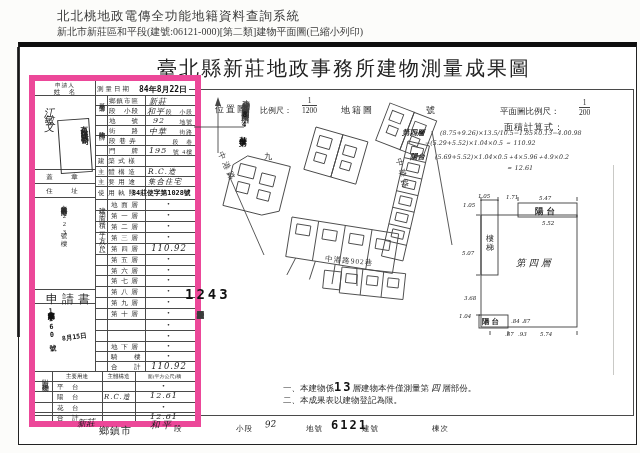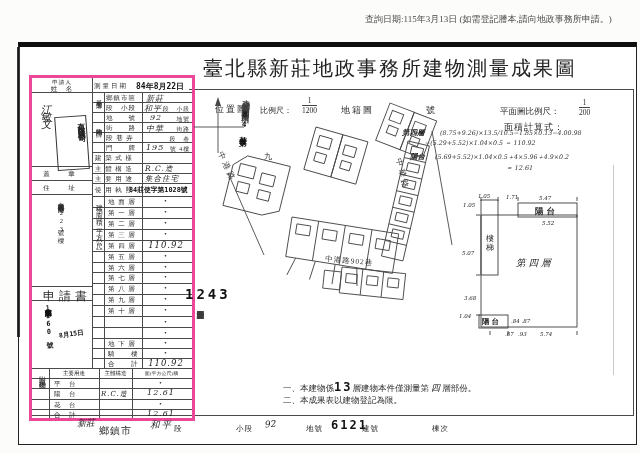--- a/index.html
+++ b/index.html
@@ -5,43 +5,44 @@
   html,body{margin:0;padding:0;background:#f7f7f4;}
   .page{position:relative;width:640px;height:453px;background:#fcfcfa;overflow:hidden;
         font-family:"Liberation Serif",serif;color:#2a2a2a;}
   .abs{position:absolute;}
   .printed{font-family:"Liberation Serif",serif;color:#2a2a2a;}
   .hand{font-family:"DejaVu Serif",serif;font-style:italic;color:#1b1b1b;}
   .stamp{font-family:"DejaVu Sans Mono",monospace;font-weight:bold;color:#111;}
   .vtext{writing-mode:vertical-rl;text-orientation:upright;}
   .frame{position:absolute;left:18px;top:42px;width:617px;height:397px;background:#fff;
          border:1.5px solid #222;border-top:5px solid #0e0e0e;}
-  .tbl{position:absolute;left:10px;top:28px;width:160px;height:340px;border:3px solid #ec4899;}
+  .tbl{position:absolute;left:10px;top:28px;width:160px;height:340px;border:6px solid #ec4899;}
   .hl{position:absolute;height:1px;background:#4a4a4a;}
   .vl{position:absolute;width:1px;background:#4a4a4a;}
   .cell{position:absolute;font-size:6.5px;letter-spacing:1px;white-space:nowrap;}
   .dot{font-size:7px;}
   .frac{position:absolute;text-align:center;}
   .frac .num{display:block;font-size:7.5px;line-height:8px;border-bottom:1px solid #444;padding:0 3px;}
   .frac .den{display:block;font-size:7.5px;line-height:9px;}
   .fold{position:absolute;width:1px;background:#c9c9c6;}
   .smudge{position:absolute;background:#151515;}
   svg text{font-family:"Liberation Serif",serif;}
 </style>
 </head>
 <body>
 
 <div class="page">
 
-  <div class="abs printed" style="left:365px;top:13px;font-size:9px;color:#4a4a4a;">查詢日期:115年3月13日 (如需登記謄本,請向地政事務所申請。)</div>
+  <div class="abs printed" style="left:57px;top:8px;font-size:12.5px;letter-spacing:1px;color:#3a3a3a;">北北桃地政電傳全功能地籍資料查詢系統</div>
+  <div class="abs printed" style="left:57px;top:25px;font-size:10px;color:#3a3a3a;">新北市新莊區和平段(建號:06121-000)[第二類]建物平面圖(已縮小列印)</div>
 
   <div class="frame">
     <div class="smudge" style="left:-2px;top:0;width:2.5px;height:290px;opacity:.85;"></div>
 
-    <div class="abs printed" style="left:138px;top:8px;width:420px;text-align:right;font-size:20px;letter-spacing:2px;color:#222;">臺北縣新莊地政事務所建物測量成果圖</div>
+    <div class="abs printed" style="left:138px;top:8px;width:420px;text-align:left;font-size:20px;letter-spacing:2px;color:#222;">臺北縣新莊地政事務所建物測量成果圖</div>
 
     <div class="hl" style="left:170px;top:42px;width:444px;"></div>
     <div class="vl" style="left:614px;top:42px;height:326px;"></div>
     <div class="hl" style="left:10px;top:368px;width:605px;"></div>
 
     <div class="tbl">
 
       <div class="vl" style="left:60px;top:0;height:290px;"></div>
       <div class="vl" style="left:72px;top:14px;height:276px;"></div>
       <div class="vl" style="left:110px;top:14px;height:276px;"></div>

